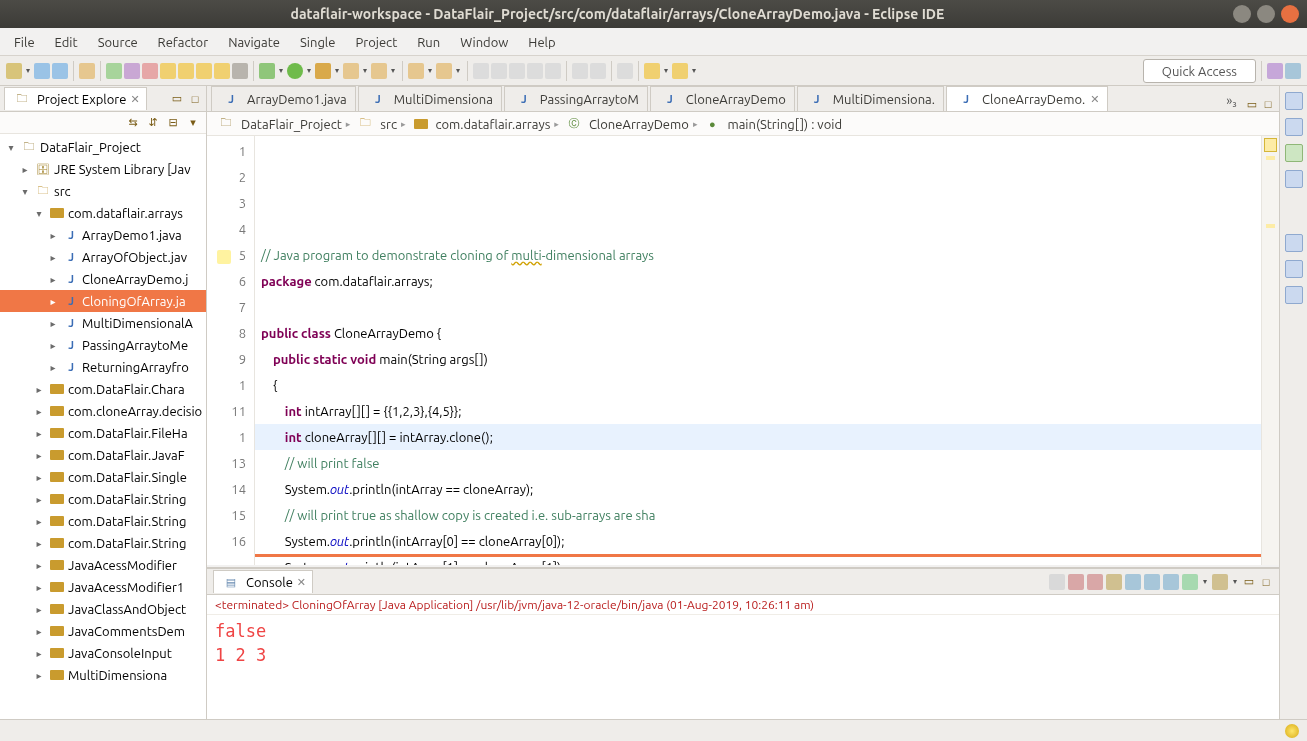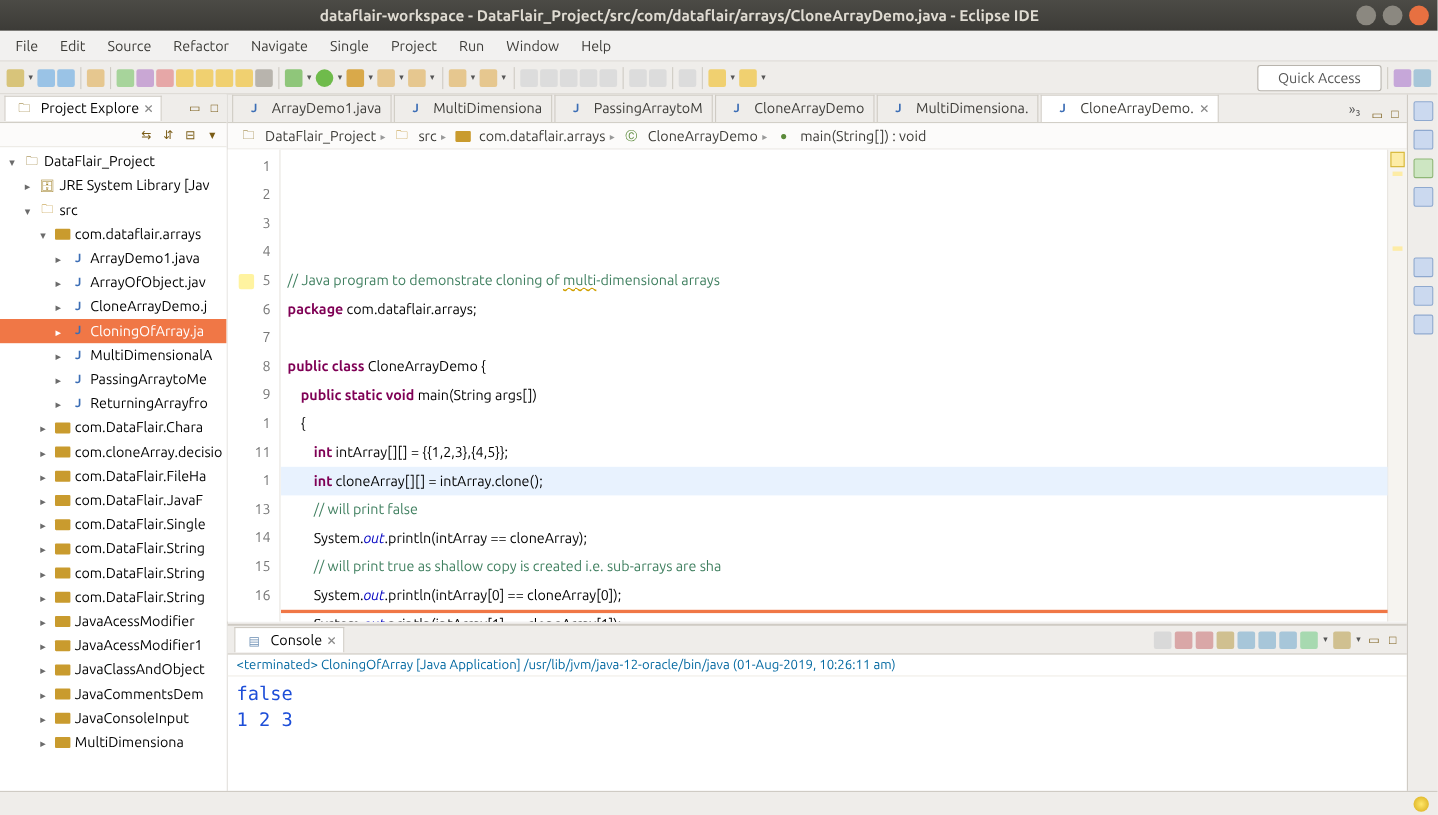--- a/index.html
+++ b/index.html
@@ -47,22 +47,22 @@
 .code-lines { position: relative; z-index: 1; }
 .cmt { color: #3f7f5f; } .kw { color: #7f0055; font-weight: bold; } .fld { color: #0000c0; font-style: italic; }
 .wavy { text-decoration: underline wavy #d0a000; }
 .ovbar { width: 18px; background: #f6f4f0; border-left: 1px solid #e8e5df; position: relative; }
 .ovbar .mk-top { position: absolute; top: 2px; left: 2px; right: 2px; height: 14px; background: #fdeca6; border: 1px solid #d5b638; }
 .ovbar .mk-warn { position: absolute; left: 4px; right: 4px; height: 4px; background: #fdeca6; }
 .console-pane { height: 152px; border-top: 2px solid #cfcbc4; display: flex; flex-direction: column; background: #fff; margin-top: 2px; }
 .console-head { height: 26px; background: #efedea; border-bottom: 1px solid #cfcbc4; display: flex; align-items: center; padding: 0 6px; gap: 4px; }
 .con-tools { margin-left: auto; display: flex; gap: 3px; align-items: center; }
 .con-ic { width: 16px; height: 16px; display: inline-block; border-radius: 2px; }
-.console-status { padding: 3px 8px; font-size: 12px; color: #0369a1; border-bottom: 1px solid #f0ede7; }
-.console-out { flex: 1; padding: 4px 8px; font-family: "DejaVu Sans Mono", monospace; font-size: 17px; line-height: 24px; color: #1d4ed8; white-space: pre; }
+.console-status { padding: 3px 8px; font-size: 12px; color: #b91c1c; border-bottom: 1px solid #f0ede7; }
+.console-out { flex: 1; padding: 4px 8px; font-family: "DejaVu Sans Mono", monospace; font-size: 17px; line-height: 24px; color: #ef4444; white-space: pre; }
 .rightcol { width: 28px; background: #efedea; border-left: 1px solid #cfcbc4; display: flex; flex-direction: column; align-items: center; padding-top: 6px; gap: 8px; }
 .rc-ic { width: 18px; height: 18px; background: #cbd9ef; border: 1px solid #8fa9cf; border-radius: 2px; }
 .statusbar { height: 22px; background: #efedea; border-top: 1px solid #cfcbc4; display: flex; align-items: center; justify-content: flex-end; padding: 0 8px; }
 .bulb { width: 14px; height: 14px; background: radial-gradient(#ffe76a,#d7a915); border-radius: 50%; }
 </style>
 </head>
 <body>
 
 <div class="titlebar">
   <span class="titlebar-title">dataflair-workspace - DataFlair_Project/src/com/dataflair/arrays/CloneArrayDemo.java - Eclipse IDE</span>

